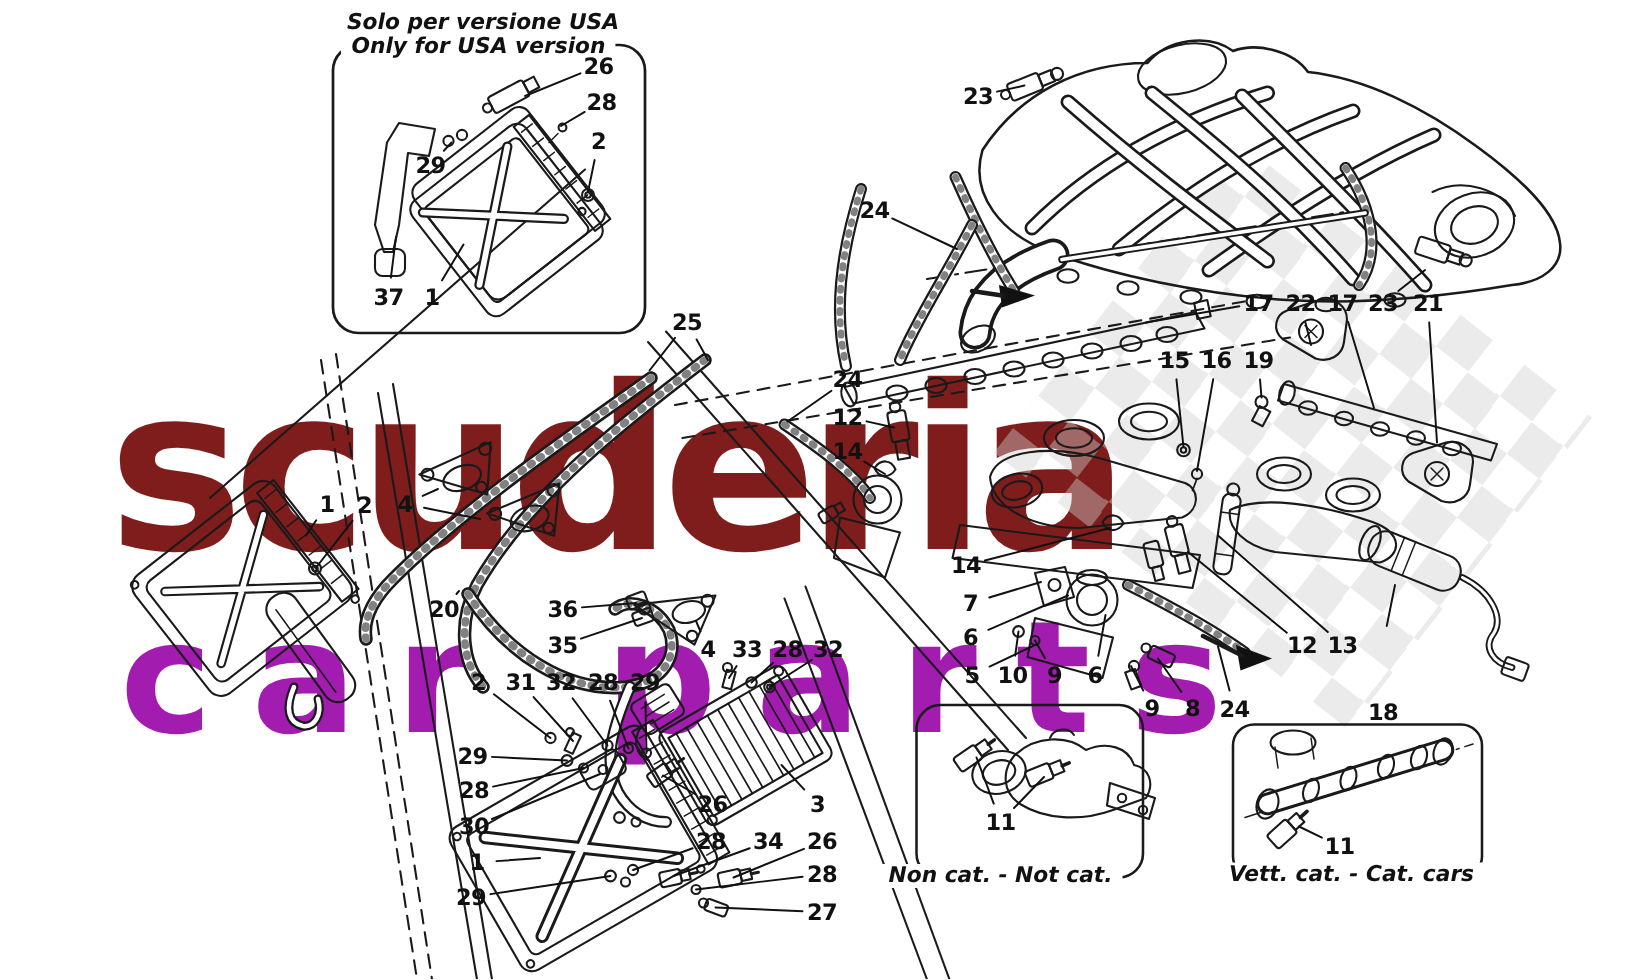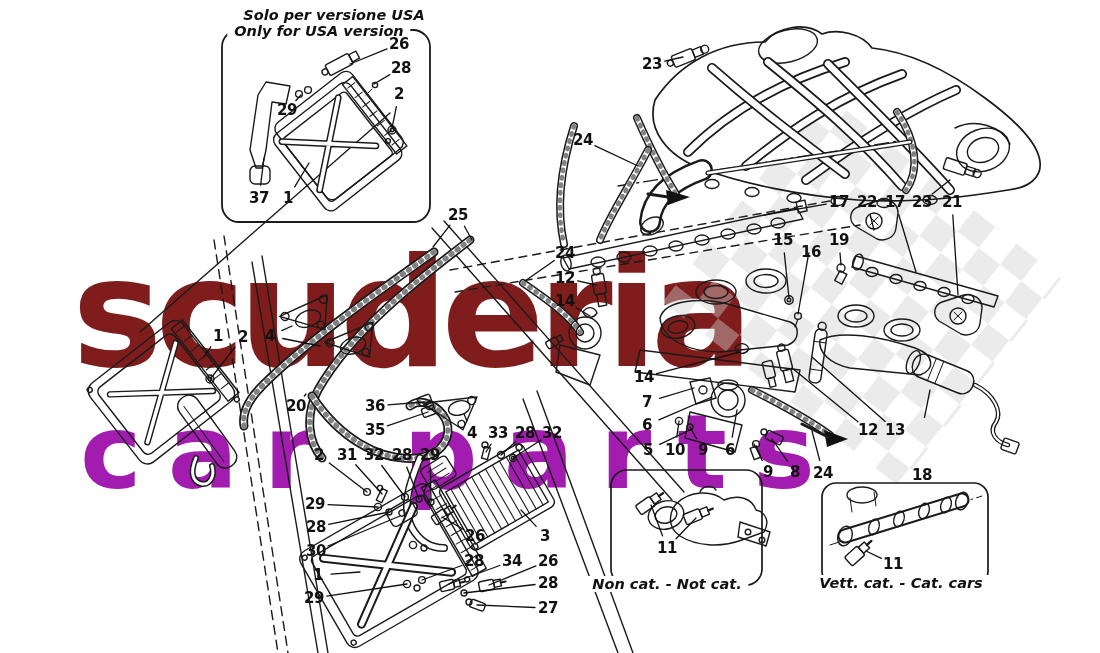--- a/index.html
+++ b/index.html
@@ -506,21 +506,21 @@
         <line x1="819.7" y1="460.4" x2="812" y2="431"></line>
         <line x1="857.9" y1="421.8" x2="792" y2="368"></line>
         <line x1="885.2" y1="421.4" x2="812" y2="357"></line>
         <line x1="924.5" y1="417.3" x2="930" y2="390"></line>
         <line x1="662.5" y1="535.8" x2="651" y2="505"></line>
         <line x1="676.0" y1="538.7" x2="696" y2="518"></line>
         <line x1="881.3" y1="558.4" x2="866" y2="551"></line>
       </g>
   </svg>
 
-  <div class="note" style="left:334px;top:15px;">Solo per versione USA</div>
+  <div class="note" style="left:322px;top:15px;">Solo per versione USA</div>
   <div class="note boxed" style="left:319px;top:31px;">Only for USA version</div>
   <div class="note boxed" style="left:667px;top:584px;">Non cat. - Not cat.</div>
   <div class="note boxed" style="left:901px;top:583px;">Vett. cat. - Cat. cars</div>
 
   <div id="callouts">
       <div class="callout" style="left: 399px; top: 44px;">26</div>
       <div class="callout" style="left: 401px; top: 68px;">28</div>
       <div class="callout" style="left: 399px; top: 94px;">2</div>
       <div class="callout" style="left: 287px; top: 110px;">29</div>
       <div class="callout" style="left: 259px; top: 198px;">37</div>
@@ -530,21 +530,21 @@
       <div class="callout" style="left: 458px; top: 215px;">25</div>
       <div class="callout" style="left: 565px; top: 253px;">24</div>
       <div class="callout" style="left: 565px; top: 278px;">12</div>
       <div class="callout" style="left: 565px; top: 301px;">14</div>
       <div class="callout" style="left: 839px; top: 202px;">17</div>
       <div class="callout" style="left: 867px; top: 202px;">22</div>
       <div class="callout" style="left: 895px; top: 202px;">17</div>
       <div class="callout" style="left: 922px; top: 202px;">23</div>
       <div class="callout" style="left: 952px; top: 202px;">21</div>
       <div class="callout" style="left: 783px; top: 240px;">15</div>
-      <div class="callout" style="left: 811px; top: 252px; text-align: right;">16</div>
+      <div class="callout" style="left: 811px; top: 240px; text-align: right;">16</div>
       <div class="callout" style="left: 839px; top: 240px;">19</div>
       <div class="callout" style="left: 218px; top: 336px;">1</div>
       <div class="callout" style="left: 243px; top: 337px;">2</div>
       <div class="callout" style="left: 270px; top: 336px;">4</div>
       <div class="callout" style="left: 296px; top: 406px;">20</div>
       <div class="callout" style="left: 375px; top: 406px;">36</div>
       <div class="callout" style="left: 375px; top: 430px;">35</div>
       <div class="callout" style="left: 472px; top: 433px;">4</div>
       <div class="callout" style="left: 498px; top: 433px;">33</div>
       <div class="callout" style="left: 525px; top: 433px;">28</div>

